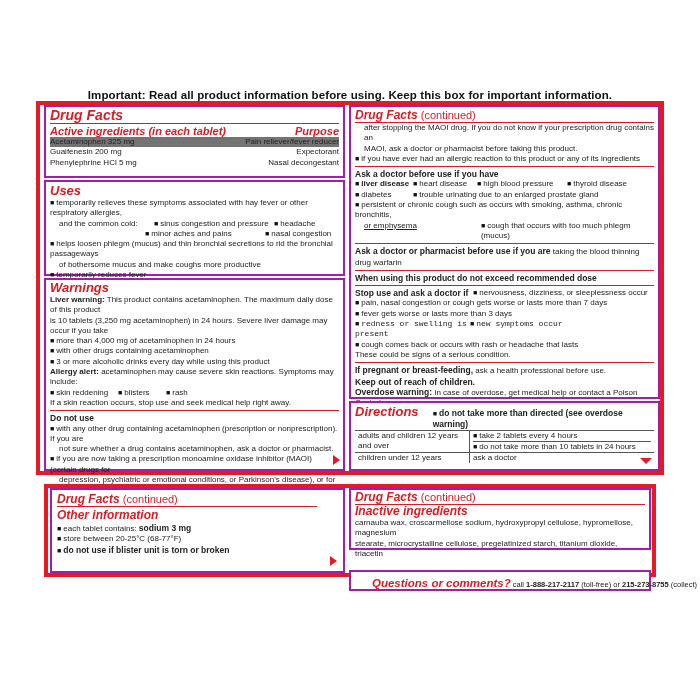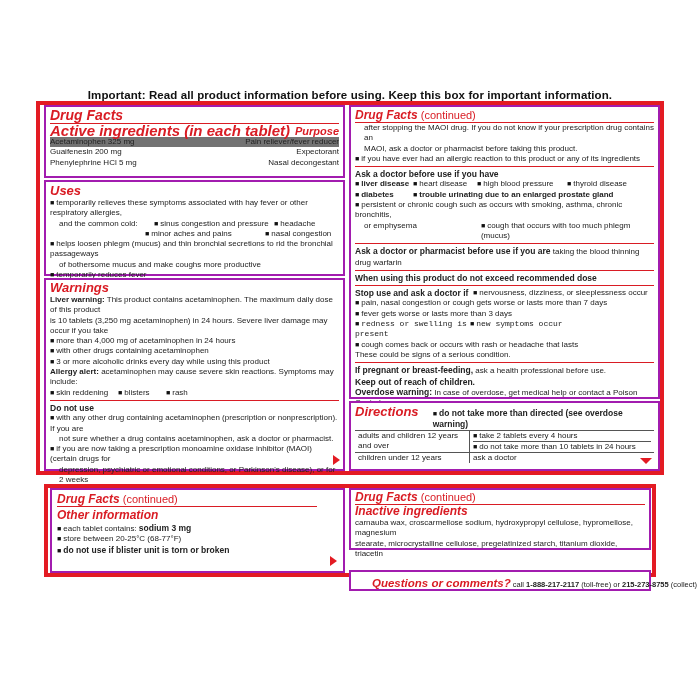--- a/index.html
+++ b/index.html
@@ -28,21 +28,21 @@
 <body>
 
 <div class="important">Important: Read all product information before using. Keep this box for important information.</div>
 
 <div class="panel" style="left:36px; top:101px; width:628px; height:374px;"></div>
 
 <div class="inner" style="left:44px; top:105px; width:301px; height:73px; padding:1px 4px;">
   <div class="h-red" style="font-size:14px; line-height:15px;">Drug Facts</div>
   <div class="thinrule"></div>
   <div class="row" style="margin-top:1px;">
-    <span class="h-red" style="font-size:15px; line-height:12px;">Active ingredients (in each tablet)</span>
+    <span class="h-red" style="font-size:11px; line-height:12px;">Active ingredients (in each tablet)</span>
     <span class="h-red" style="font-size:11px; line-height:12px;">Purpose</span>
   </div>
   <div class="t row hl">
       <span>Acetaminophen 325 mg</span>
       <span>Pain reliever/fever reducer</span>
     </div>
   <div class="t row">
       <span>Guaifenesin 200 mg</span>
       <span>Expectorant</span>
     </div>
@@ -76,20 +76,21 @@
   <div class="t">is 10 tablets (3,250 mg acetaminophen) in 24 hours. Severe liver damage may occur if you take</div>
   <div class="t bul">more than 4,000 mg of acetaminophen in 24 hours</div>
   <div class="t bul">with other drugs containing acetaminophen</div>
   <div class="t bul">3 or more alcoholic drinks every day while using this product</div>
   <div class="t"><span class="b">Allergy alert:</span><span> acetaminophen may cause severe skin reactions. Symptoms may include:</span></div>
   <div class="t" style="display:flex;">
     <span class="bul" style="width:68px;">skin reddening</span>
     <span class="bul" style="width:48px;">blisters</span>
     <span class="bul">rash</span>
   </div>
+  <div class="t">If a skin reaction occurs, stop use and seek medical help right away.</div>
   <div class="rule"></div>
   <div class="t b" style="font-size:8.5px;">Do not use</div>
   <div class="t bul">with any other drug containing acetaminophen (prescription or nonprescription). If you are</div>
   <div class="t ind">not sure whether a drug contains acetaminophen, ask a doctor or pharmacist.</div>
   <div class="t bul">if you are now taking a prescription monoamine oxidase inhibitor (MAOI) (certain drugs for</div>
   <div class="t ind">depression, psychiatric or emotional conditions, or Parkinson's disease), or for 2 weeks</div>
   <div class="arrow-r" style="right:3px; bottom:4px;"></div>
 </div>
 
 <div class="inner" style="left:349px; top:105px; width:311px; height:294px; padding:1px 4px;">
@@ -99,27 +100,27 @@
   <div class="t ind">MAOI, ask a doctor or pharmacist before taking this product.</div>
   <div class="t bul">if you have ever had an allergic reaction to this product or any of its ingredients</div>
   <div class="rule"></div>
   <div class="t b" style="font-size:8.5px;">Ask a doctor before use if you have</div>
   <div class="t" style="display:flex;">
     <span class="bul" style="width:58px;font-weight:bold;">liver disease</span>
     <span class="bul" style="width:64px;">heart disease</span>
     <span class="bul" style="width:90px;">high blood pressure</span>
     <span class="bul">thyroid disease</span>
   </div>
-  <div class="t" style="display:flex;font-weight:bold;">
+  <div class="t" style="display:flex;">
     <span class="bul" style="width:58px;">diabetes</span>
     <span class="bul">trouble urinating due to an enlarged prostate gland</span>
   </div>
   <div class="t bul">persistent or chronic cough such as occurs with smoking, asthma, chronic bronchitis,</div>
   <div class="t" style="display:flex;">
-    <span class="ind" style="width:122px;">or emphysema</span>
+    <span class="ind" style="width:122px;text-decoration:underline;">or emphysema</span>
     <span class="bul">cough that occurs with too much phlegm (mucus)</span>
   </div>
   <div class="rule"></div>
   <div class="t"><span class="b" style="font-size:8.5px;">Ask a doctor or pharmacist before use if you are</span><span> taking the blood thinning drug warfarin</span></div>
   <div class="rule"></div>
   <div class="t b" style="font-size:8.5px;">When using this product do not exceed recommended dose</div>
   <div class="rule"></div>
   <div class="t" style="display:flex;">
     <span class="b" style="width:118px; font-size:8.5px;">Stop use and ask a doctor if</span>
     <span class="bul">nervousness, dizziness, or sleeplessness occur</span>

